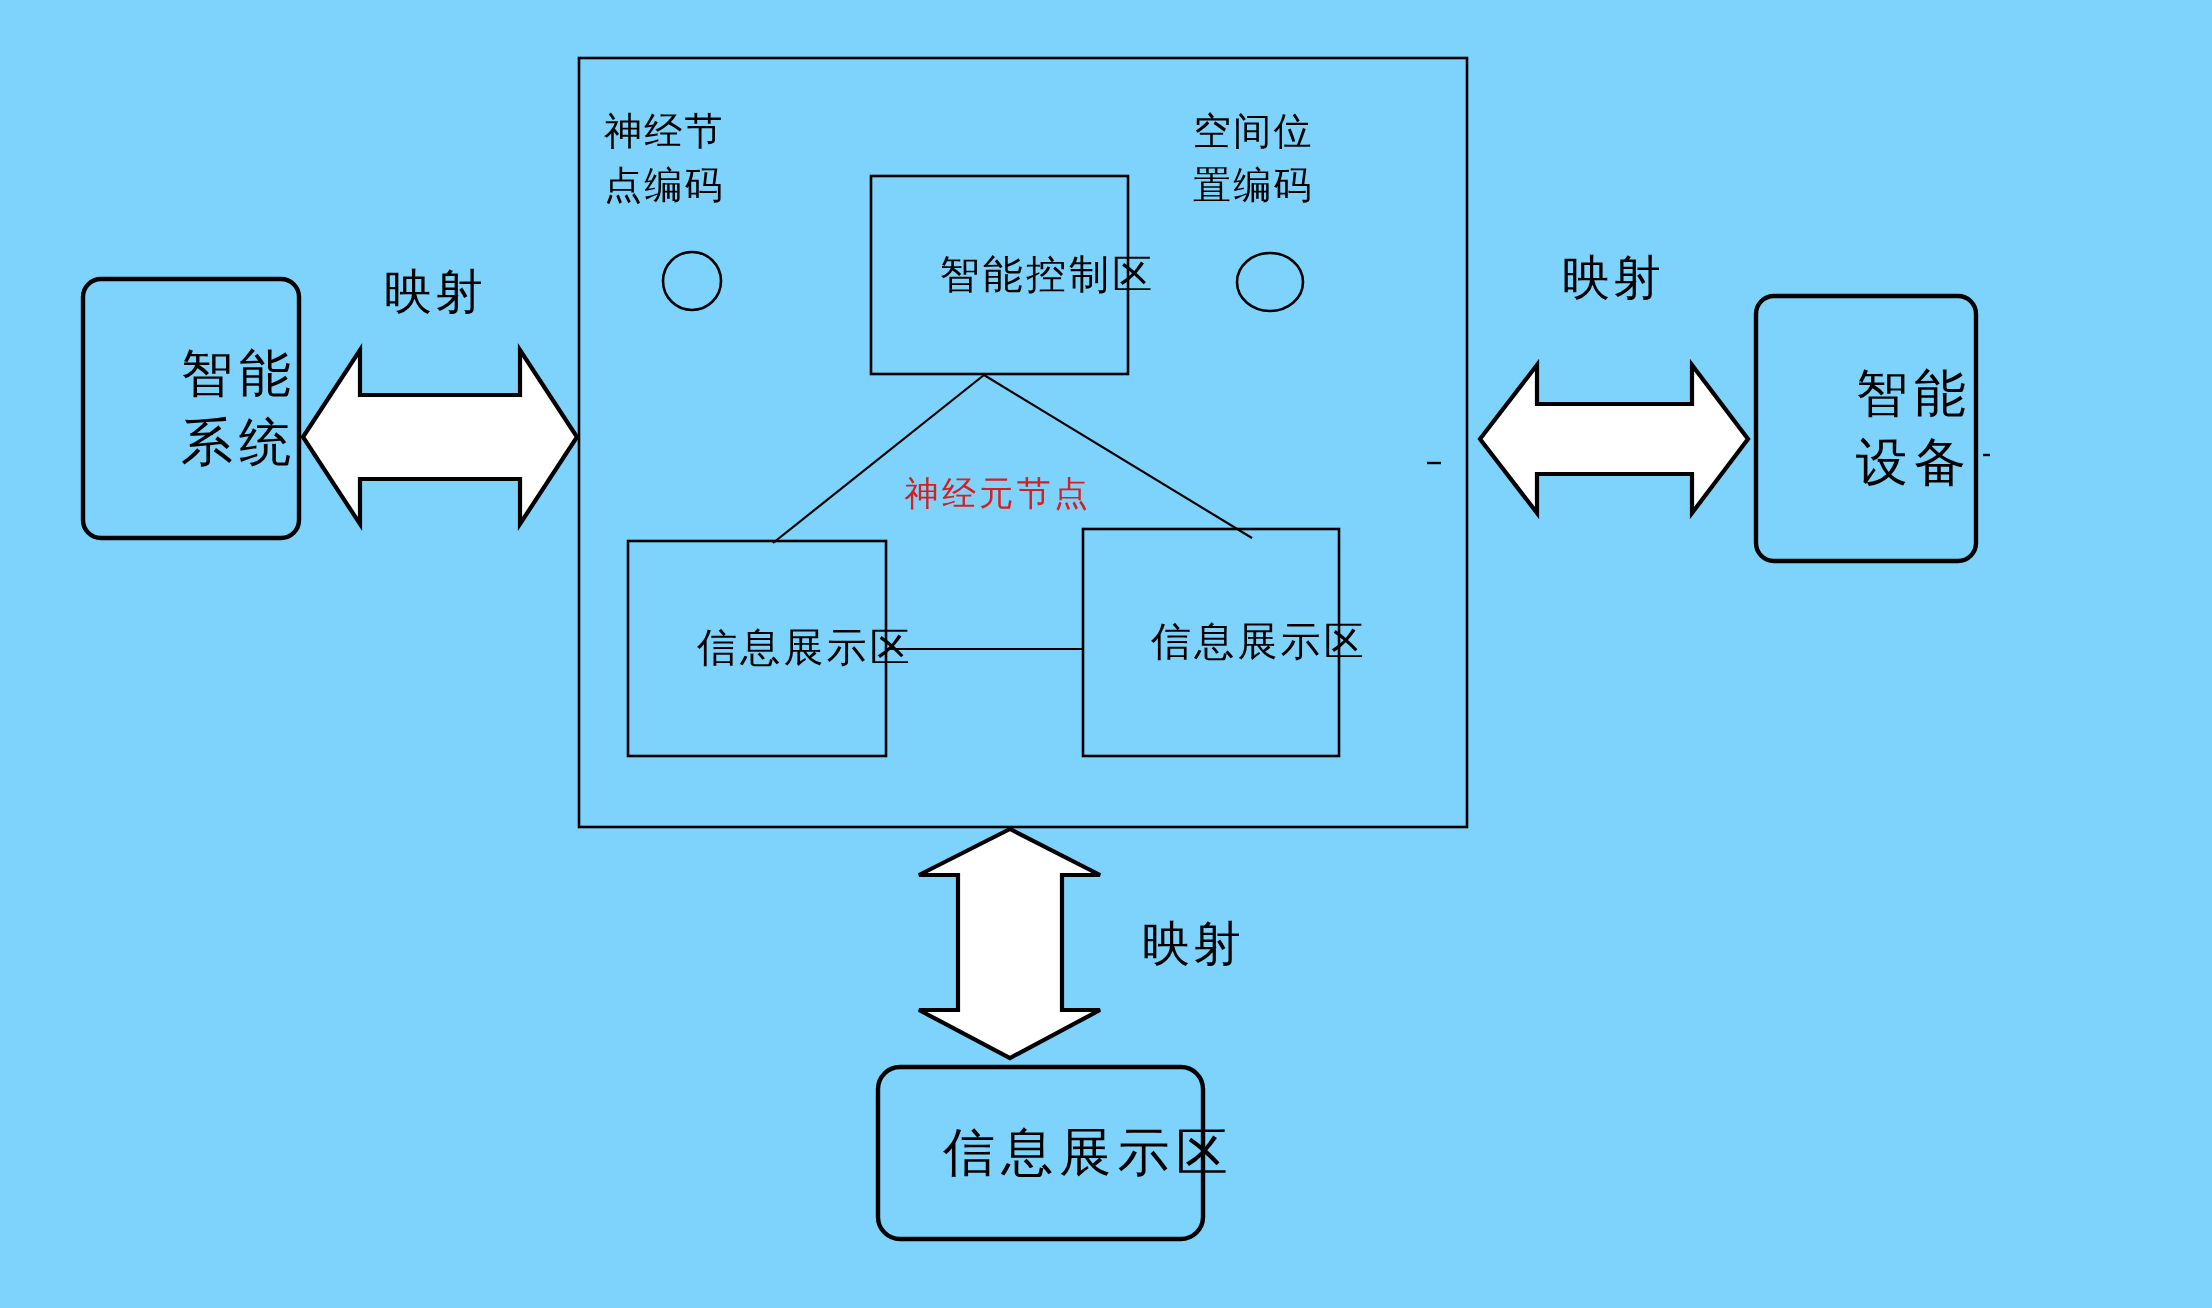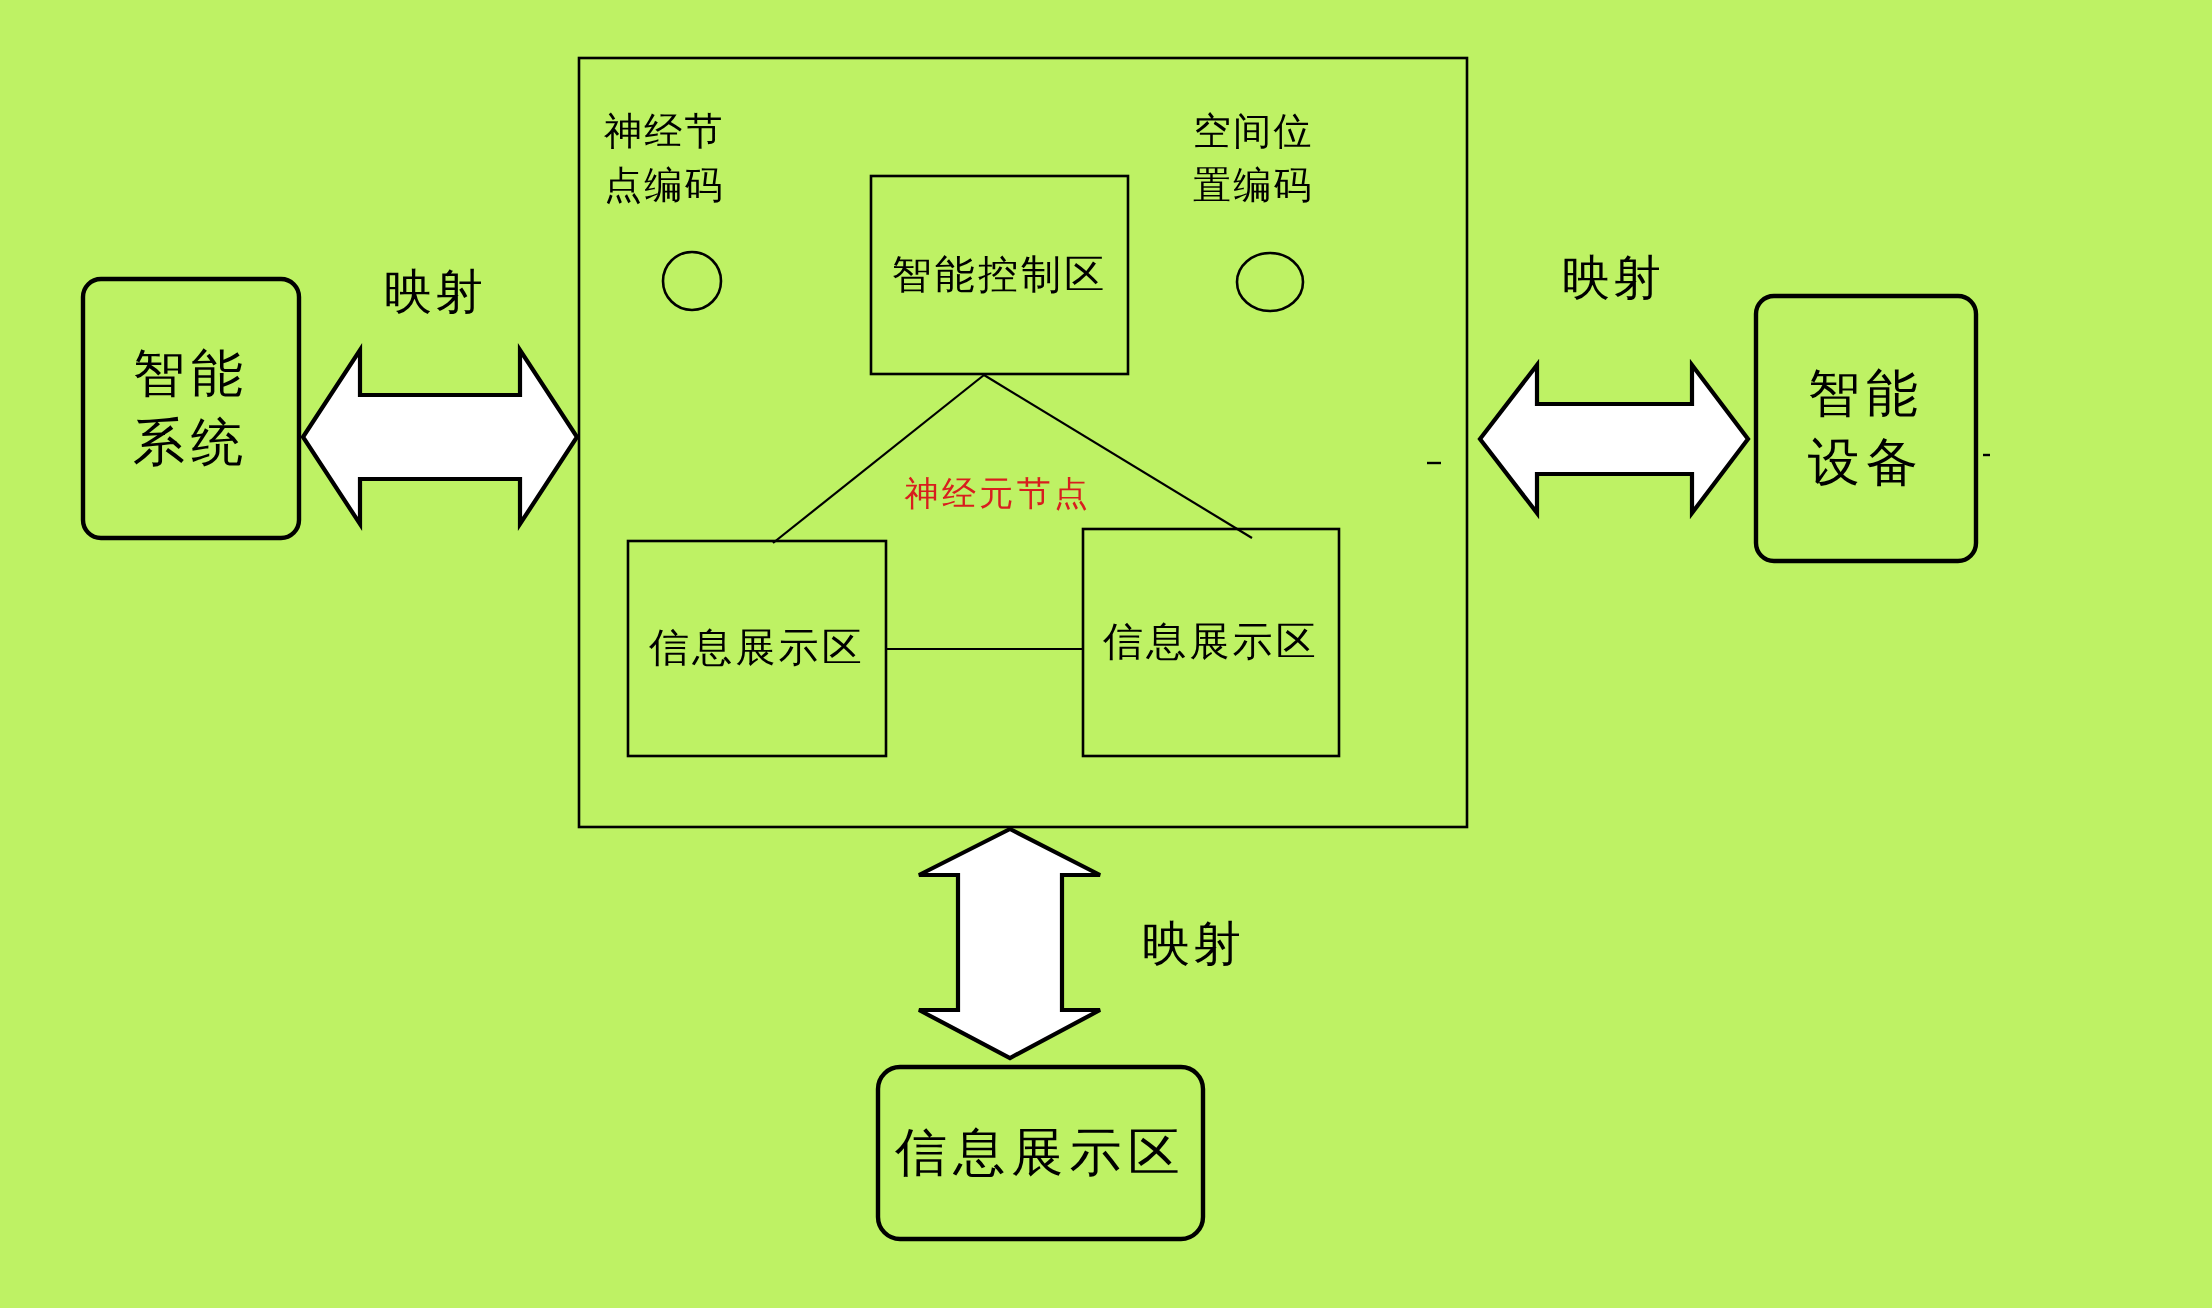--- a/index.html
+++ b/index.html
@@ -7,21 +7,21 @@
     padding: 0;
     background: #ffffff;
   }
   body {
     font-family: "Liberation Serif", "DejaVu Serif", serif;
   }
   #canvas {
     position: relative;
     width: 2212px;
     height: 1308px;
-    background: #bef264;
+    background: #7dd3fc;
     overflow: hidden;
   }
   #svg-layer {
     position: absolute;
     left: 0;
     top: 0;
     width: 2212px;
     height: 1308px;
   }
   .lbl {
@@ -32,20 +32,21 @@
     line-height: 1.32;
     letter-spacing: 0.06em;
     text-align: center;
     pointer-events: none;
   }
   .box-label {
     display: flex;
     align-items: center;
     justify-content: center;
     flex-direction: column;
+    padding-left: 48px;
   }
   .corner-note {
     font-size: 38px;
     line-height: 1.42;
     text-align: left;
   }
   .map-label {
     font-size: 48px;
   }
   .neuron-label {

